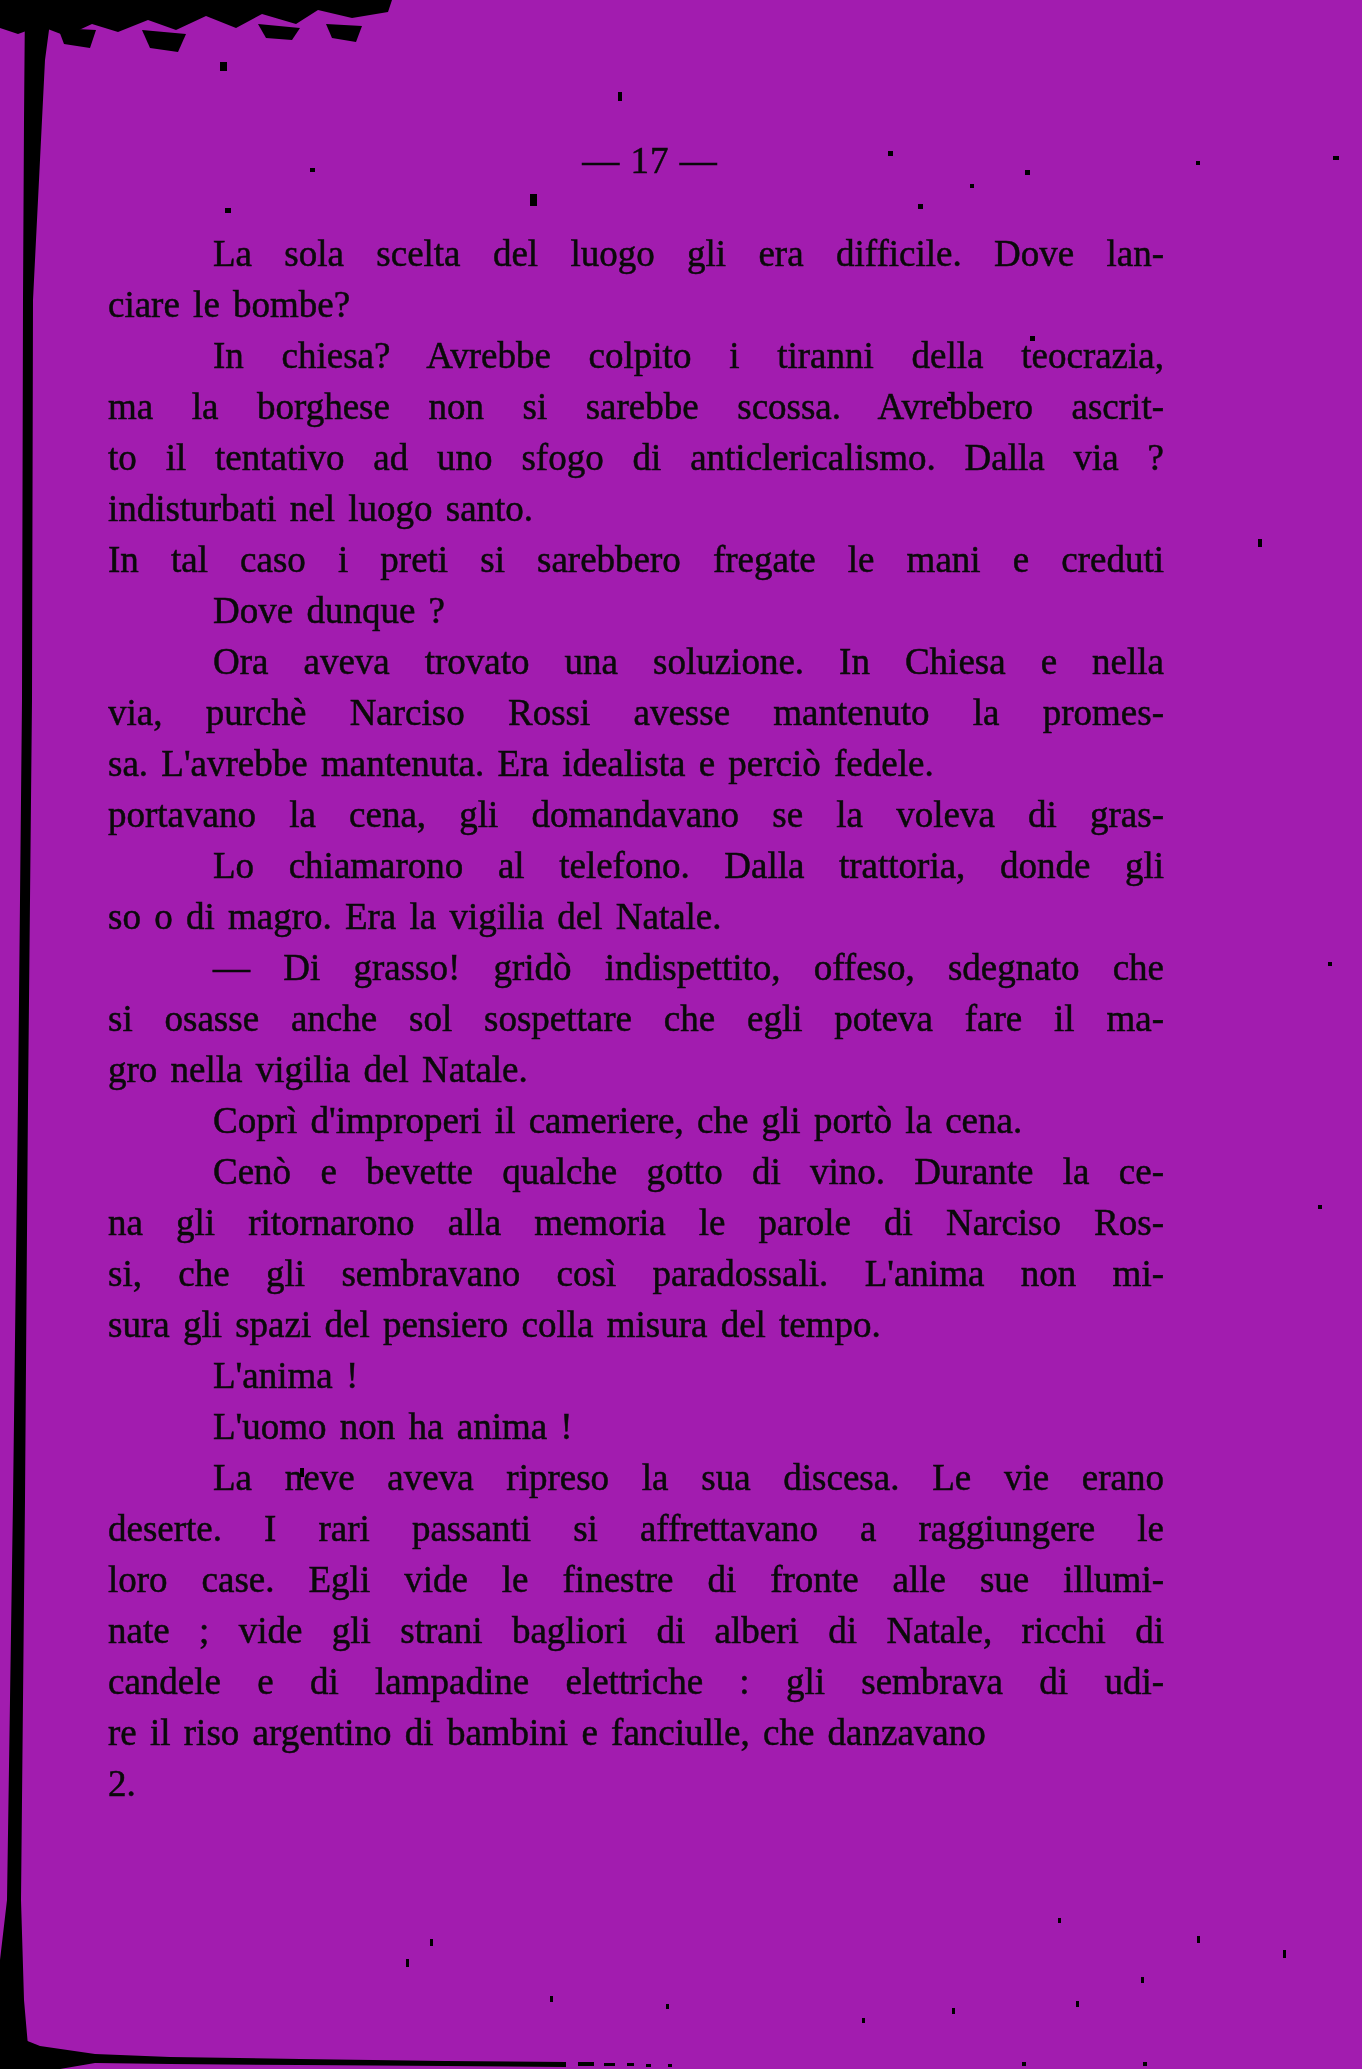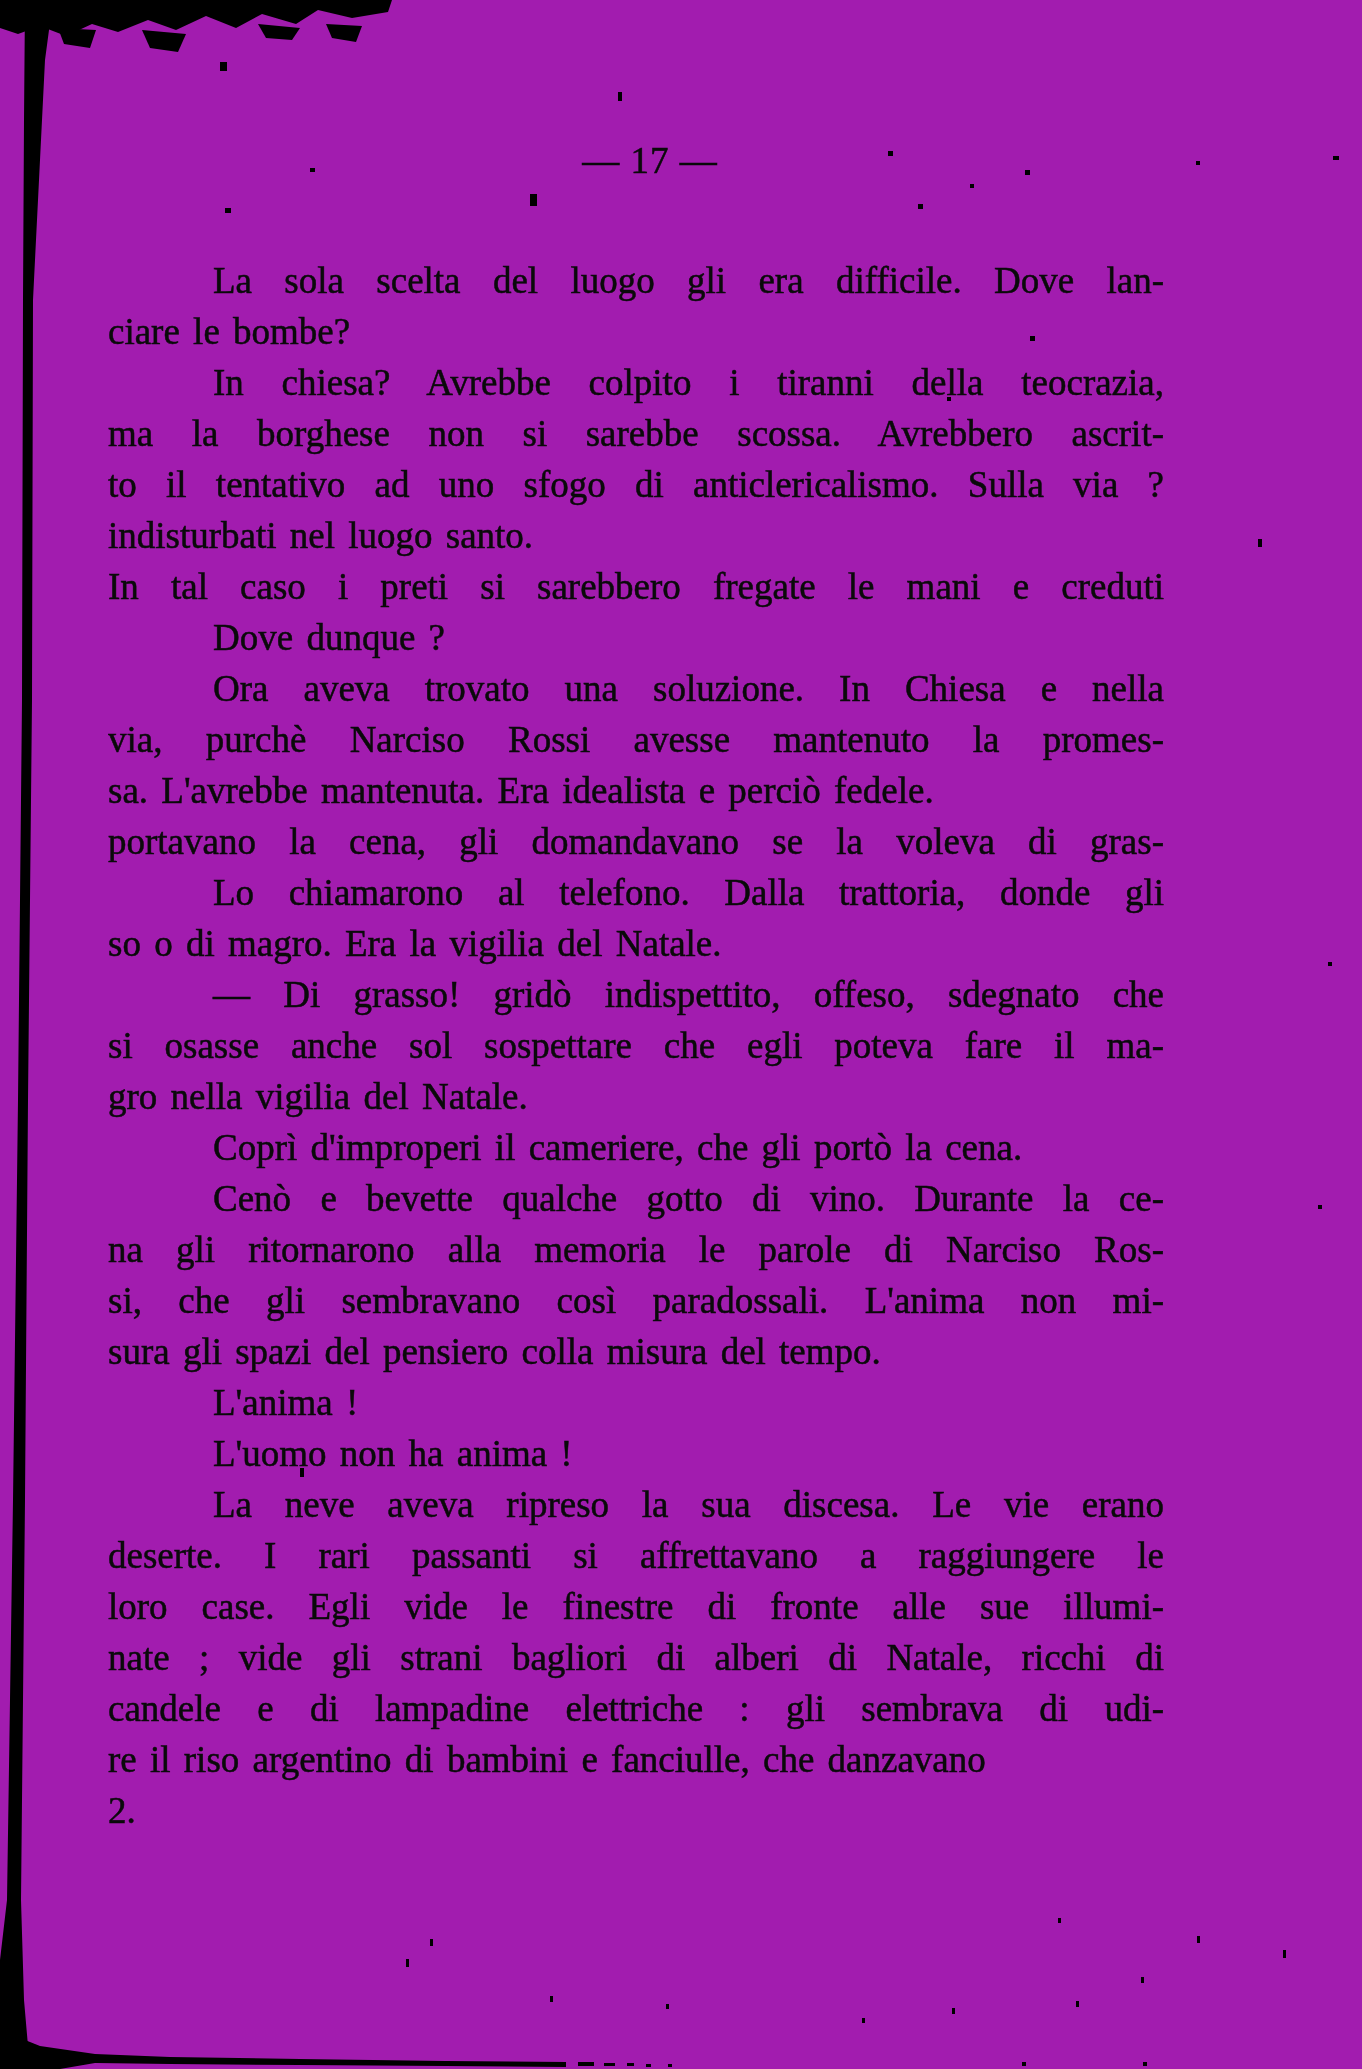--- a/index.html
+++ b/index.html
@@ -15,21 +15,21 @@
     position:absolute;
     left:122px;top:141px;width:1056px;
     text-align:center;
     font-size:37px;
     line-height:40px;
     letter-spacing:1px;
     -webkit-text-stroke:0.5px #0a0a0a;
   }
   .text-body{
     position:absolute;
-    left:108px;top:228px;width:1056px;margin-top:27px;
+    left:108px;top:228px;width:1056px;
     -webkit-text-stroke:0.5px #0a0a0a;
   }
   .line{
     height:51px;
     line-height:51px;
     font-size:37px;
     text-align:justify;
     text-align-last:justify;
     overflow:hidden;
     white-space:normal;
@@ -47,21 +47,21 @@
 
 <div class="page">
 
   <div class="page-number">— 17 —</div>
 
   <div class="text-body" id="text-body">
       <div class="line indent">La sola scelta del luogo gli era difficile. Dove lan-</div>
       <div class="line end">ciare le bombe?</div>
       <div class="line indent">In chiesa? Avrebbe colpito i tiranni della teocrazia,</div>
       <div class="line">ma la borghese non si sarebbe scossa. Avrebbero ascrit-</div>
-      <div class="line">to il tentativo ad uno sfogo di anticlericalismo. Sulla via ?</div>
+      <div class="line">to il tentativo ad uno sfogo di anticlericalismo. Dalla via ?</div>
       <div class="line end">indisturbati nel luogo santo.</div>
       <div class="line">In tal caso i preti si sarebbero fregate le mani e creduti</div>
       <div class="line indent end">Dove dunque ?</div>
       <div class="line indent">Ora aveva trovato una soluzione. In Chiesa e nella</div>
       <div class="line">via, purchè Narciso Rossi avesse mantenuto la promes-</div>
       <div class="line end">sa. L'avrebbe mantenuta. Era idealista e perciò fedele.</div>
       <div class="line">portavano la cena, gli domandavano se la voleva di gras-</div>
       <div class="line indent">Lo chiamarono al telefono. Dalla trattoria, donde gli</div>
       <div class="line end">so o di magro. Era la vigilia del Natale.</div>
       <div class="line indent">— Di grasso! gridò indispettito, offeso, sdegnato che</div>

